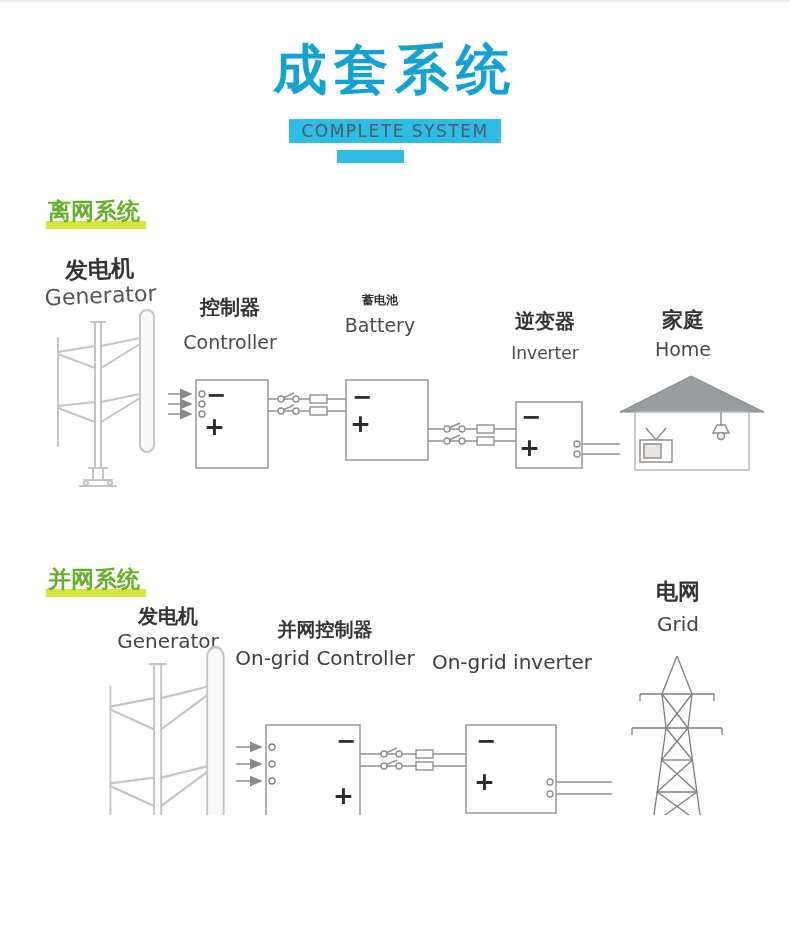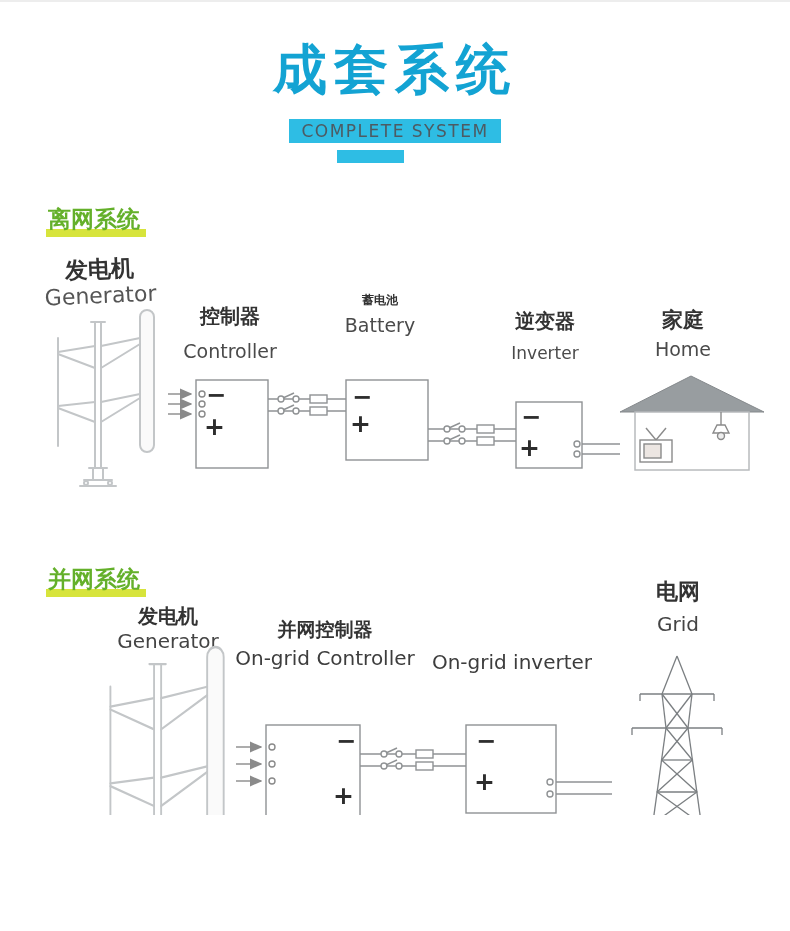--- a/index.html
+++ b/index.html
@@ -18,30 +18,30 @@
     display:inline-block;background:#2ebde4;color:#4d5b63;
     font-size:17px;letter-spacing:1.5px;padding:2px 12px;line-height:20px;
   }
   .accent-bar{position:absolute;top:148px;left:337px;width:67px;height:13px;background:#2ebde4;}
   
   .sec-h{
     position:absolute;font-size:23px;font-weight:bold;color:#64b02a;
     background:linear-gradient(to top,#d7e43c 8px,rgba(0,0,0,0) 8px);
     padding:0 6px 3px 2px;line-height:1.2;
   }
-  .sec-h.off{left:46px;top:204px;}
+  .sec-h.off{left:46px;top:196px;}
   .sec-h.on{left:46px;top:540px;margin-top:24px;}
   
   .lbl{position:absolute;text-align:center;line-height:1.15;}
   .lbl .zh{font-weight:bold;color:#333;}
   .lbl .en{color:#4a4a4a;}
   #lbl-og-gen{left:28px;top:254px;width:144px;transform:rotate(-2.5deg);}
   #lbl-og-gen .zh{font-size:23px;}
   #lbl-og-gen .en{font-size:22px;margin-top:1px;color:#555;}
-  #lbl-og-ctrl{left:180px;top:294px;width:100px;margin-top:9px;}
+  #lbl-og-ctrl{left:180px;top:294px;width:100px;}
   #lbl-og-ctrl .zh{font-size:20px;} #lbl-og-ctrl .en{font-size:19px;margin-top:13px;}
   #lbl-og-bat{left:330px;top:292px;width:100px;}
   #lbl-og-bat .zh{font-size:12px;} #lbl-og-bat .en{font-size:19px;margin-top:7px;}
   #lbl-og-inv{left:495px;top:308px;width:100px;}
   #lbl-og-inv .zh{font-size:20px;} #lbl-og-inv .en{font-size:17px;margin-top:11px;}
   #lbl-og-home{left:633px;top:306px;width:100px;}
   #lbl-og-home .zh{font-size:21px;} #lbl-og-home .en{font-size:19px;margin-top:7px;}
   #lbl-ng-gen{left:112px;top:603px;width:112px;}
   #lbl-ng-gen .zh{font-size:20px;} #lbl-ng-gen .en{font-size:20px;margin-top:2px;color:#444;}
   #lbl-ng-ctrl{left:232px;top:617px;width:186px;}

